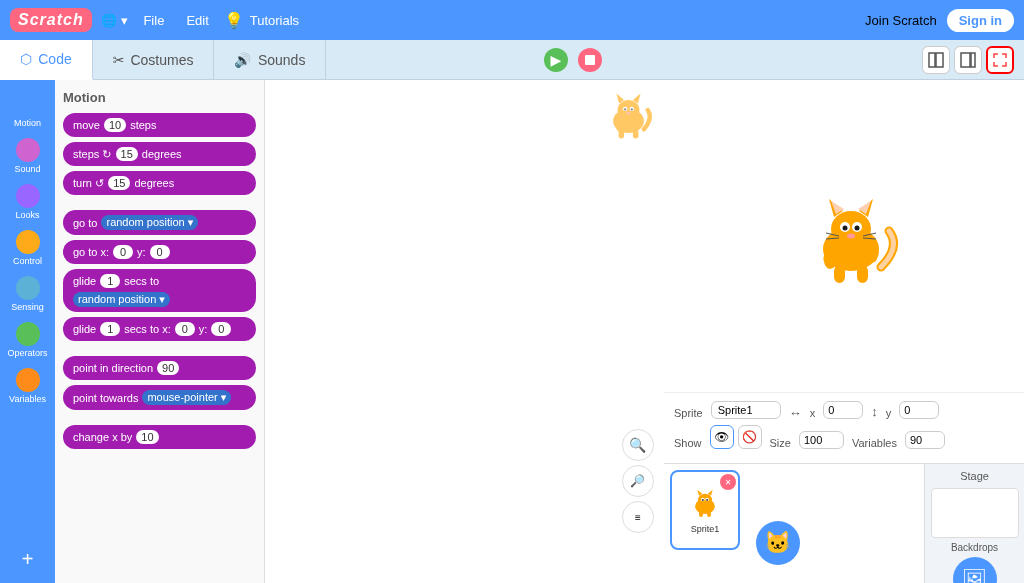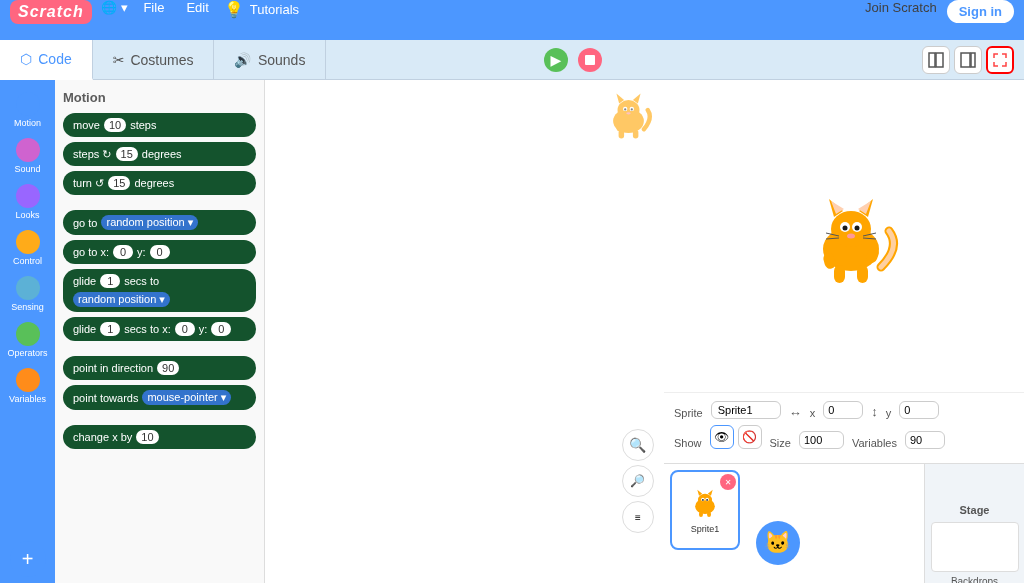--- a/index.html
+++ b/index.html
@@ -1,21 +1,21 @@
 <!DOCTYPE html>
 <html><head>
   <meta charset="utf-8">
   <style>
     * { box-sizing: border-box; margin: 0; padding: 0; }
     body { font-family: 'Helvetica Neue', Arial, sans-serif; font-size: 13px; background: #f0f0f0; overflow: hidden; }
 
     
     .top-nav {
       display: flex;
-      align-items: flex-start;
+      align-items: center;
       background: #4C97FF;
       height: 40px;
       padding: 0 10px;
       gap: 10px;
     }
     .scratch-logo {
       background: #FF6680;
       border-radius: 8px;
       padding: 3px 8px;
       font-weight: bold;
@@ -25,21 +25,21 @@
       letter-spacing: 1px;
     }
     .nav-globe {
       display: flex; align-items: center; gap: 3px; color: white; font-size: 13px; cursor: pointer;
     }
     .nav-item { color: white; font-size: 13px; cursor: pointer; padding: 0 6px; }
     .nav-tutorials {
       display: flex; align-items: center; gap: 5px; color: white; font-size: 13px; cursor: pointer;
     }
     .nav-spacer { flex: 1; }
-    .nav-join { color: #404040; font-size: 13px; cursor: pointer; }
+    .nav-join { color: #000000; font-size: 13px; cursor: pointer; }
     .nav-signin {
       background: white; color: #4C97FF; border-radius: 12px; padding: 4px 12px; font-size: 13px; font-weight: bold; cursor: pointer;
     }
     .lightbulb { font-size: 16px; }
 
     
     .tab-bar {
       display: flex;
       align-items: stretch;
       background: #D9EAF7;
@@ -97,21 +97,21 @@
       border-right: 1px solid #ddd;
     }
     .blocks-title {
       font-size: 13px;
       font-weight: bold;
       color: #5C5C5C;
       margin-bottom: 8px;
     }
     .block {
       display: inline-flex; align-items: center; gap: 4px;
-      background: #14532d;
+      background: #a21caf;
       color: white;
       border-radius: 14px;
       padding: 5px 10px;
       font-size: 11px;
       font-weight: 500;
       margin-bottom: 5px;
       cursor: grab;
       white-space: nowrap;
       width: 100%;
     }
@@ -209,21 +209,21 @@
     .sprite-name { font-size: 9px; color: #333; margin-top: 2px; }
     .add-sprite-btn {
       width: 44px; height: 44px; border-radius: 50%; background: #4C97FF;
       display: flex; align-items: center; justify-content: center;
       color: white; font-size: 22px; cursor: pointer; align-self: flex-end; margin: 6px;
     }
 
     .stage-panel {
       width: 100px; background: #f0f4f8; border-left: 1px solid #ddd; padding: 6px;
     }
-    .stage-label { font-size: 11px; font-weight: bold; color: #555; text-align: center; margin-bottom: 6px; margin-top: 34px; }
+    .stage-label { font-size: 11px; font-weight: normal; color: #555; text-align: center; margin-bottom: 6px; }
     .stage-thumbnail {
       width: 88px; height: 50px; background: white; border: 1px solid #ddd; border-radius: 4px;
       display: flex; align-items: center; justify-content: center;
     }
     .backdrops-label { font-size: 10px; color: #555; text-align: center; margin-top: 4px; }
     .backdrop-btn {
       width: 44px; height: 44px; border-radius: 50%; background: #4C97FF;
       display: flex; align-items: center; justify-content: center;
       color: white; font-size: 20px; cursor: pointer; margin: 4px auto 0;
     }

